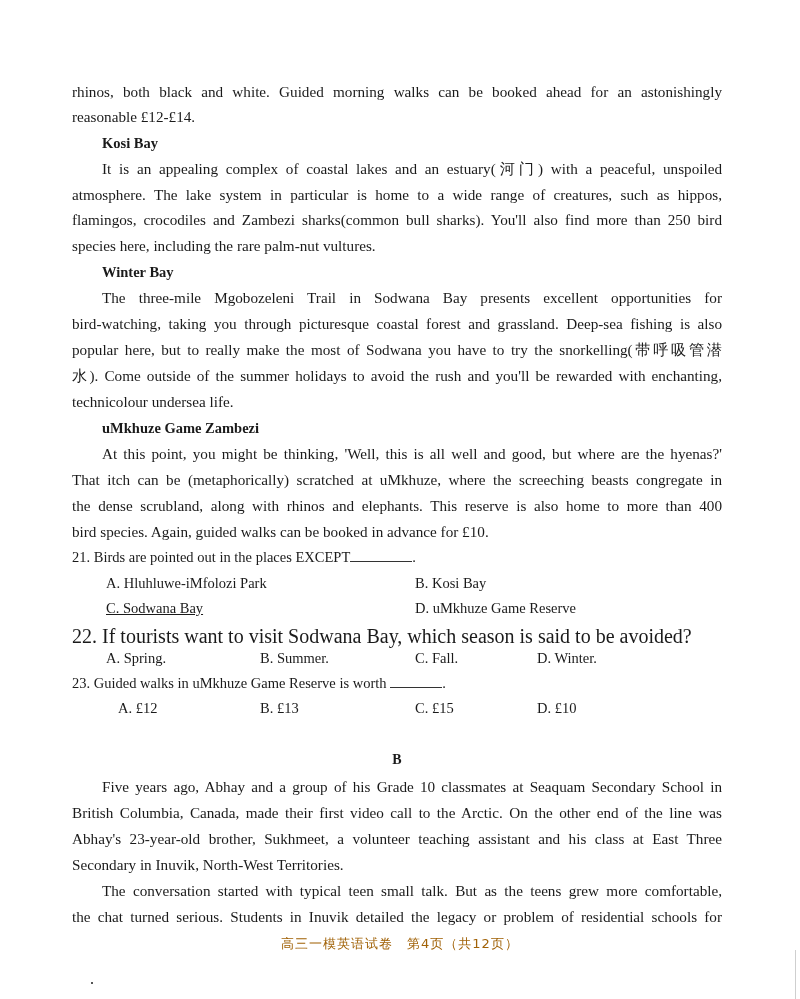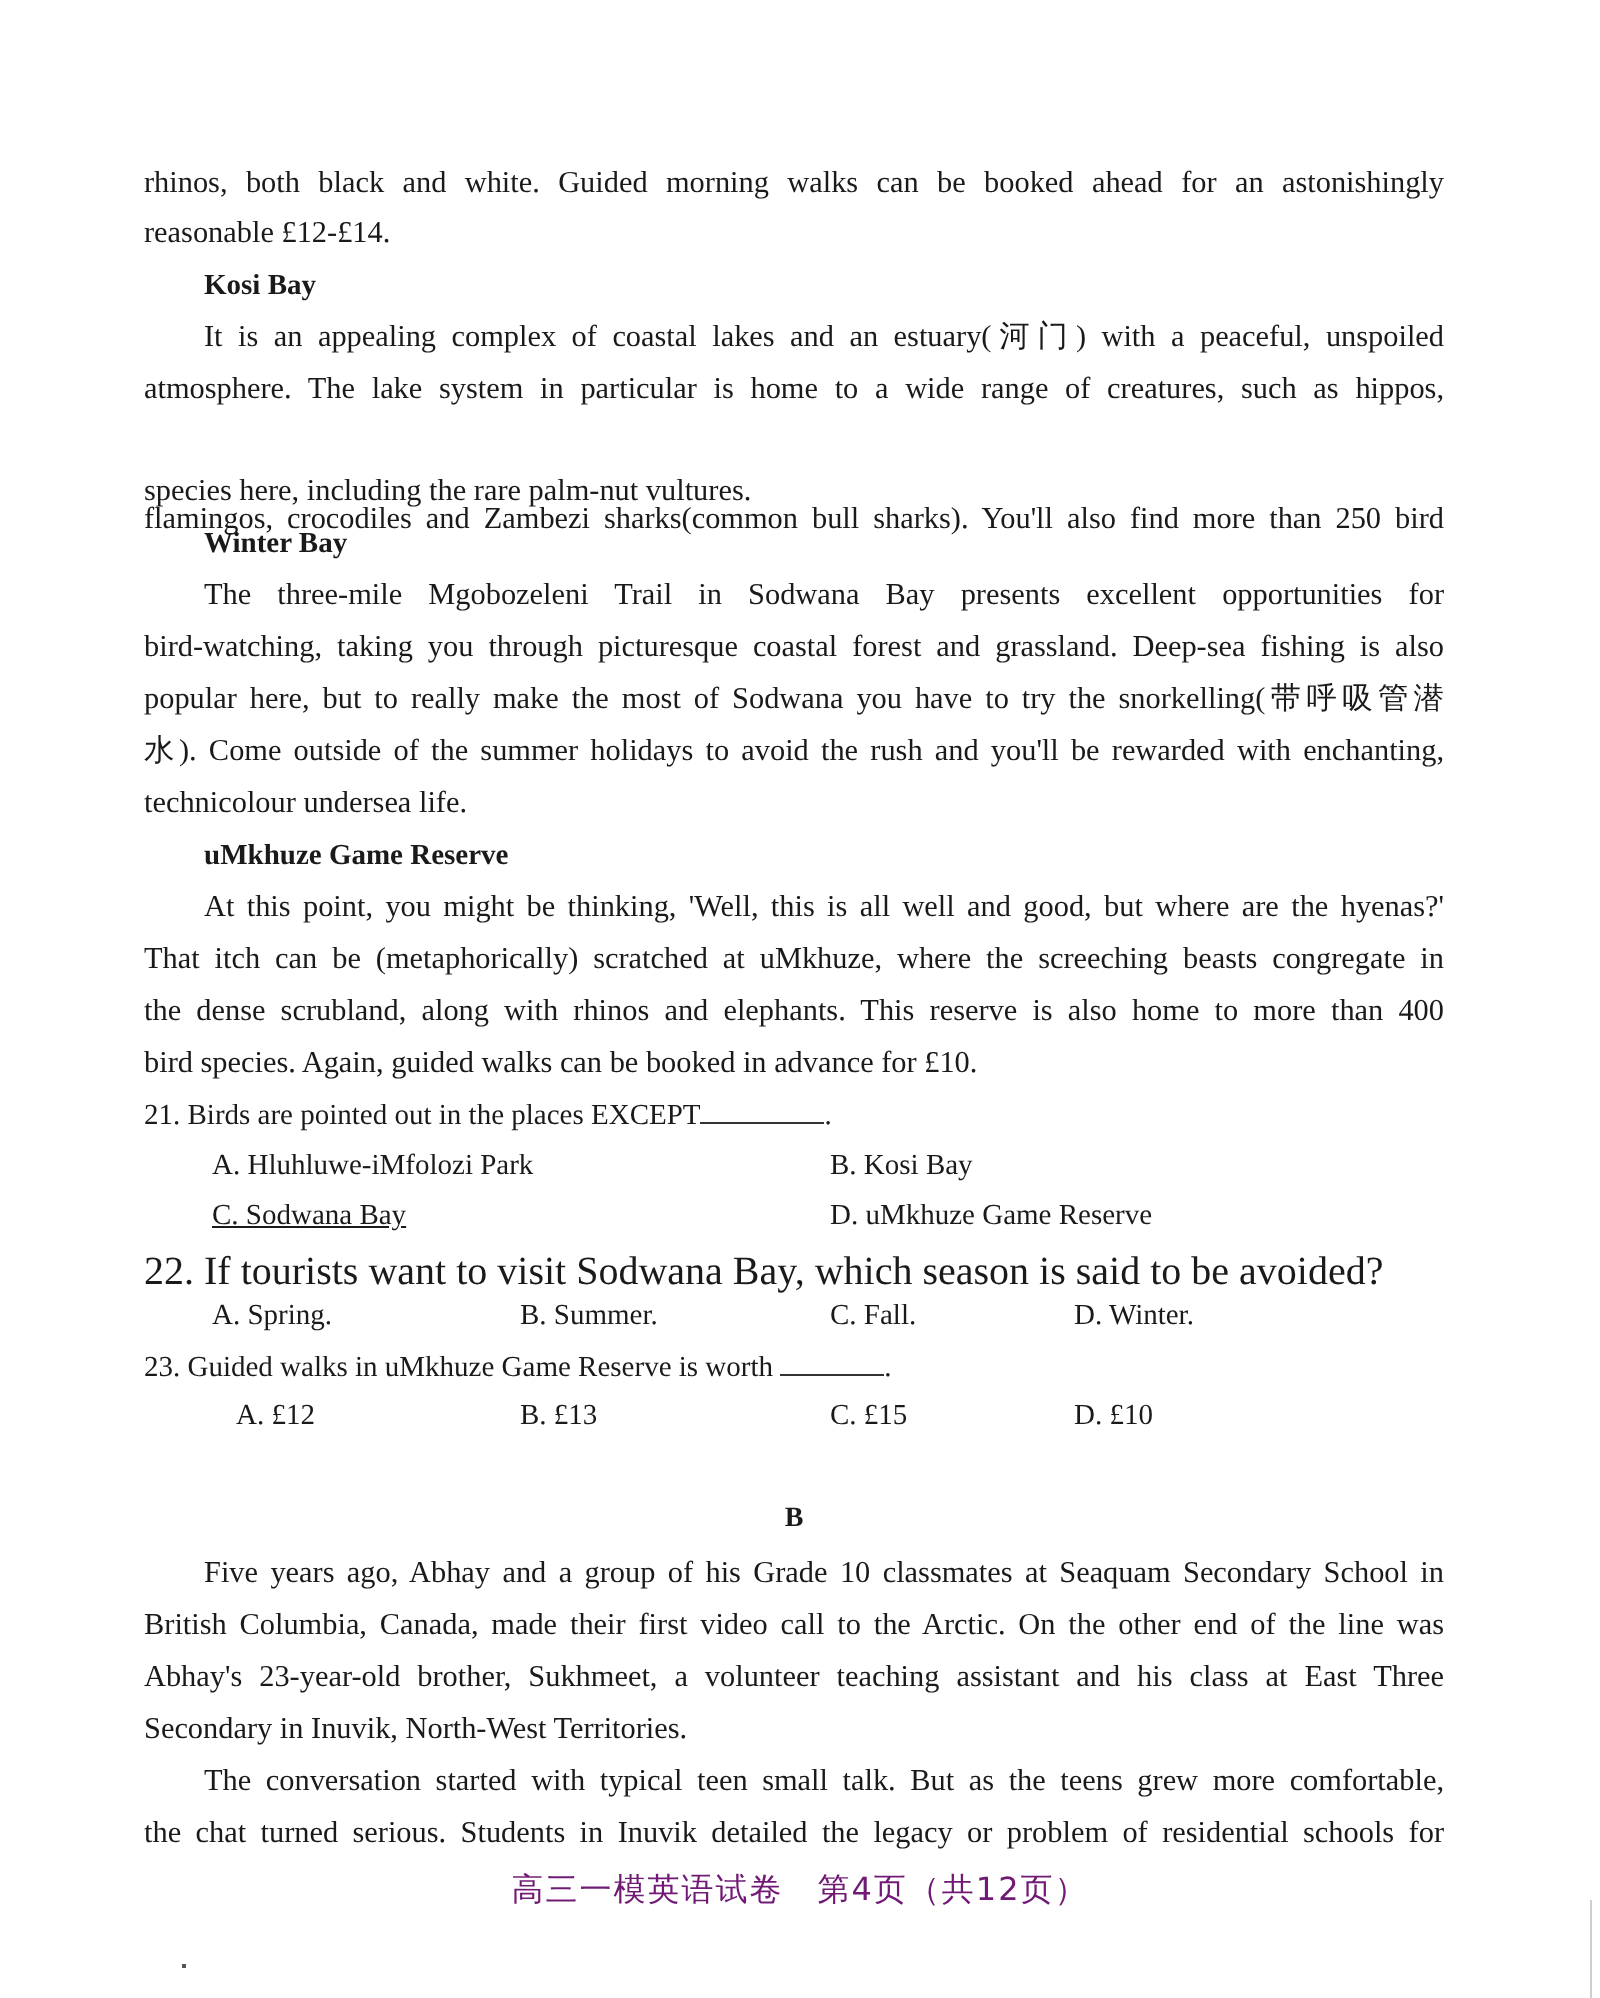--- a/index.html
+++ b/index.html
@@ -60,23 +60,23 @@
       border-bottom: 1px solid #333;
       height: 14px;
       vertical-align: baseline;
     }
     .footer {
       position: absolute;
       left: 0;
       width: 800px;
       top: 935px;
       text-align: center;
-      font-size: 16px;
+      font-size: 13px;
       font-family: "DejaVu Sans", sans-serif;
-      color: #701a75;
+      color: #a16207;
       letter-spacing: 1px;
     }
     .speck {
       position: absolute;
       width: 2px;
       height: 2px;
       background: #555;
     }
     .edge-mark {
       position: absolute;
@@ -91,31 +91,31 @@
 <body>
 
 <div class="page">
 
   <div class="line just" style="top:82px;">rhinos, both black and white. Guided morning walks can be booked ahead for an astonishingly</div>
   <div class="line" style="top:107px;">reasonable £12-£14.</div>
 
   <div class="line heading indent" style="top:133px;">Kosi Bay</div>
   <div class="line just indent" style="top:159px;">It is an appealing complex of coastal lakes and an estuary(河门) with a peaceful, unspoiled</div>
   <div class="line just" style="top:185px;">atmosphere. The lake system in particular is home to a wide range of creatures, such as hippos,</div>
-  <div class="line just" style="top:210px;margin-top:40px;">flamingos, crocodiles and Zambezi sharks(common bull sharks). You'll also find more than 250 bird</div>
+  <div class="line just" style="top:210px;">flamingos, crocodiles and Zambezi sharks(common bull sharks). You'll also find more than 250 bird</div>
   <div class="line" style="top:236px;">species here, including the rare palm-nut vultures.</div>
 
   <div class="line heading indent" style="top:262px;">Winter Bay</div>
   <div class="line just indent" style="top:288px;">The three-mile Mgobozeleni Trail in Sodwana Bay presents excellent opportunities for</div>
   <div class="line just" style="top:314px;">bird-watching, taking you through picturesque coastal forest and grassland. Deep-sea fishing is also</div>
   <div class="line just" style="top:340px;">popular here, but to really make the most of Sodwana you have to try the snorkelling(带呼吸管潜</div>
   <div class="line just" style="top:366px;">水). Come outside of the summer holidays to avoid the rush and you'll be rewarded with enchanting,</div>
   <div class="line" style="top:392px;">technicolour undersea life.</div>
 
-  <div class="line heading indent" style="top:418px;">uMkhuze Game Reserve</div>
+  <div class="line heading indent" style="top:418px;">uMkhuze Game Zambezi</div>
   <div class="line just indent" style="top:444px;">At this point, you might be thinking, 'Well, this is all well and good, but where are the hyenas?'</div>
   <div class="line just" style="top:470px;">That itch can be (metaphorically) scratched at uMkhuze, where the screeching beasts congregate in</div>
   <div class="line just" style="top:496px;">the dense scrubland, along with rhinos and elephants. This reserve is also home to more than 400</div>
   <div class="line" style="top:522px;">bird species. Again, guided walks can be booked in advance for £10.</div>
 
   <div class="line" style="top:547px; font-size:14.5px;">
     <span>21.</span>
     <span>Birds are pointed out in the places EXCEPT</span><span class="blank" style="width:62px;"></span><span>.</span>
   </div>
   <div class="option" style="left:34px; top:573px;">A. Hluhluwe-iMfolozi Park</div>

